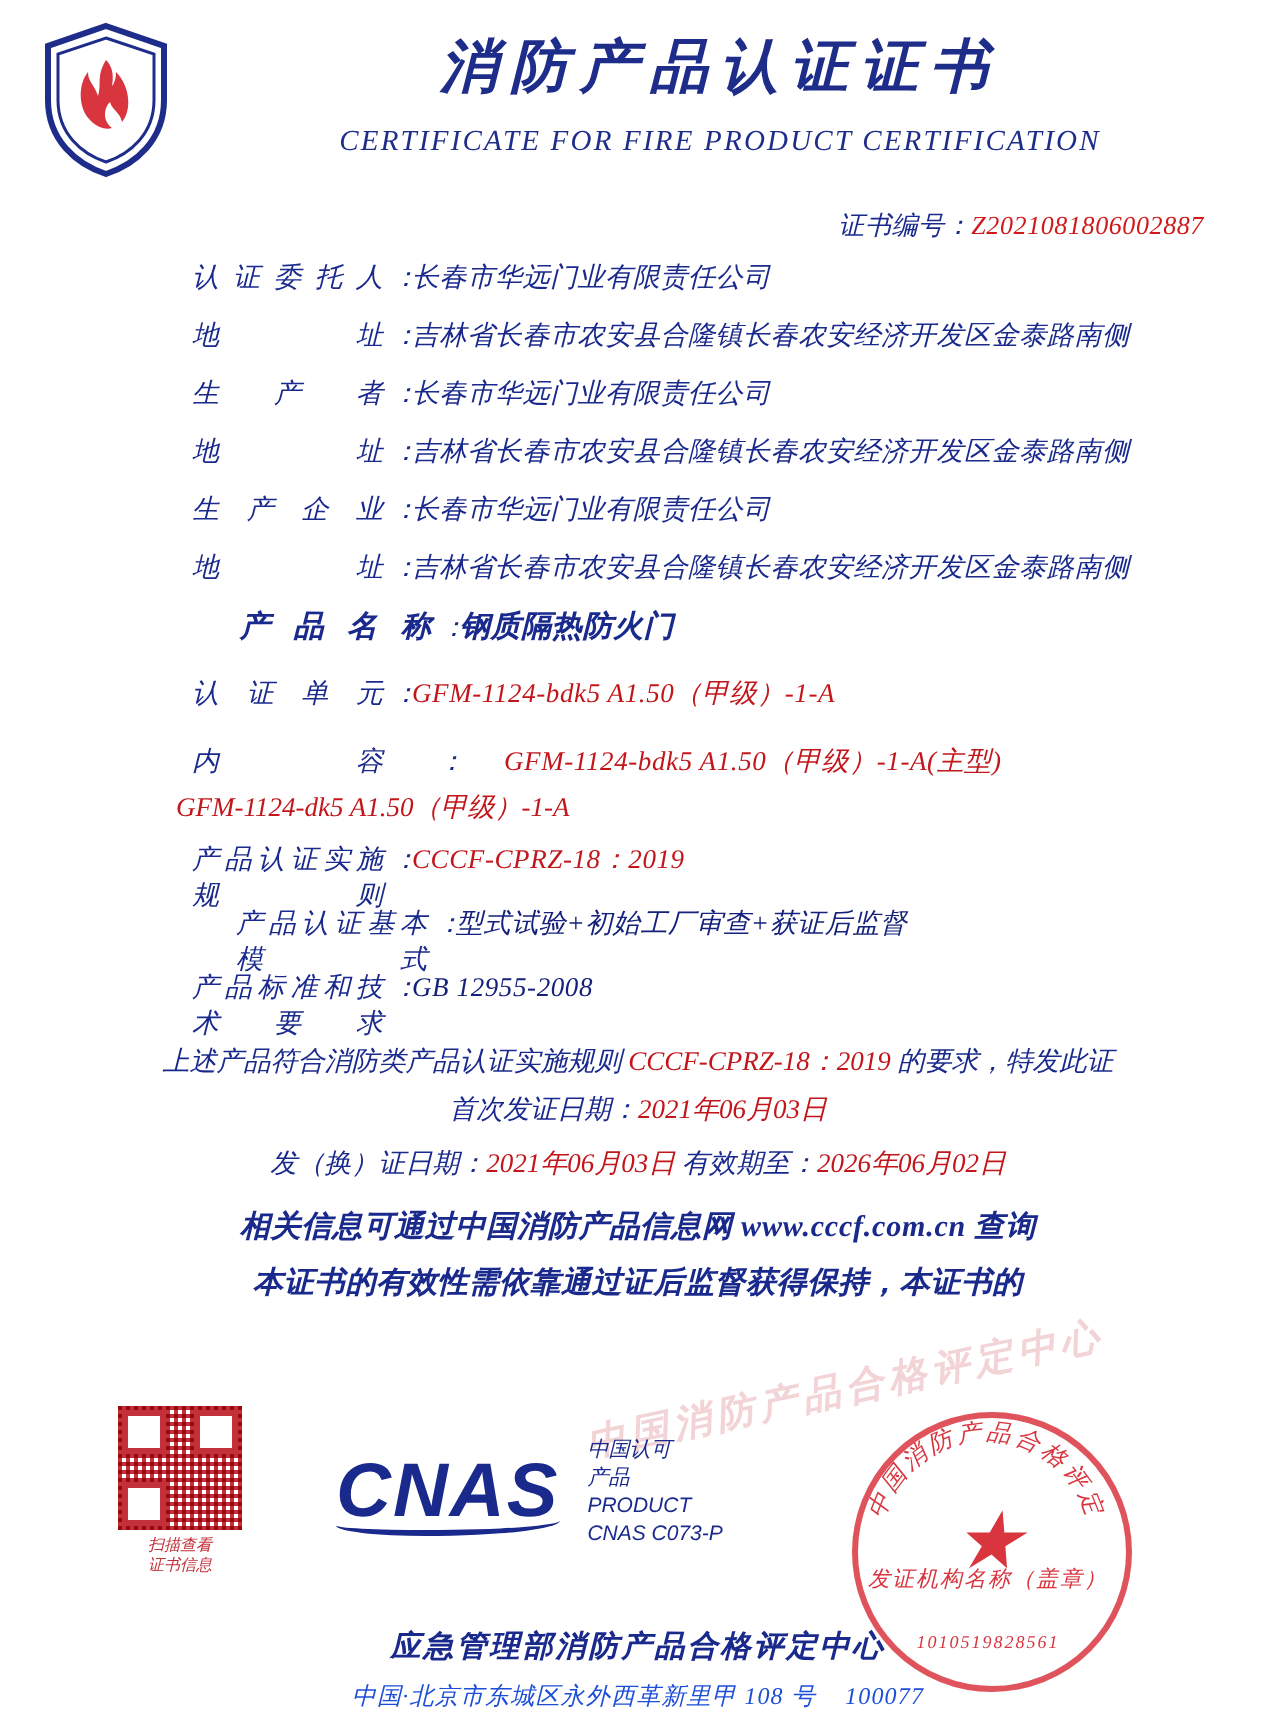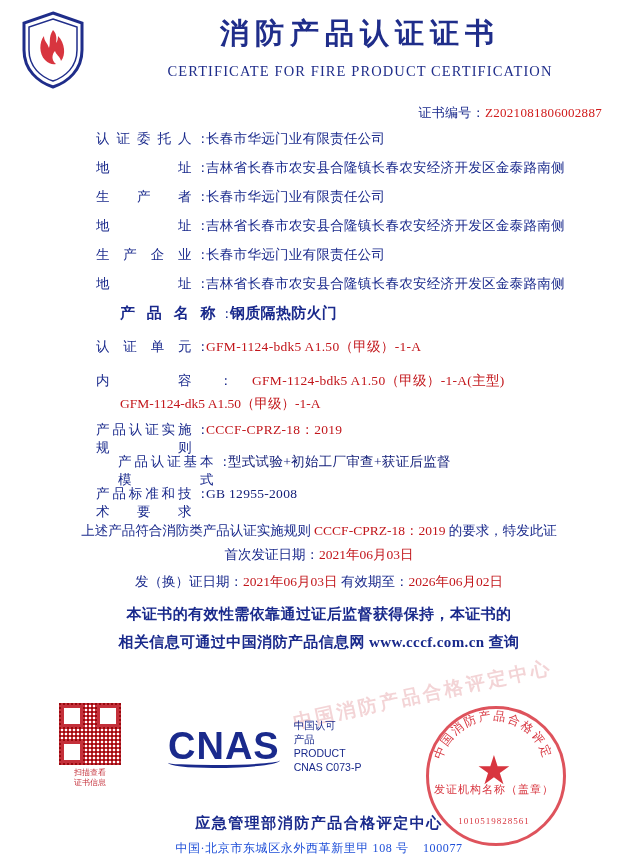--- a/index.html
+++ b/index.html
@@ -13,20 +13,21 @@
     font-family: "Liberation Serif", "DejaVu Serif", serif;
     color: #1a1a6e;
     position: relative;
     overflow: hidden;
   }
   .page {
     position: relative;
     width: 638px;
     height: 857px;
     box-sizing: border-box;
+    font-style: italic;
   }
   
   .header {
     position: relative;
     height: 96px;
   }
   .logo {
     position: absolute;
     left: 20px;
     top: 10px;
@@ -108,21 +109,21 @@
     color: #c2161b;
   }
   .value.dark {
     color: #15217a;
   }
   .row.tight {
     height: 27px;
     gap: 23px;
   }
   .subline {
-    padding-left: 120px;
+    padding-left: 88px;
     font-size: 13.5px;
     color: #c2161b;
     height: 27px;
     line-height: 20px;
   }
   .row.big .label,
   .row.big .value {
     font-size: 15px;
     font-weight: bold;
   }
@@ -418,22 +419,22 @@
 
     <div class="issue-row">
       <span>首次发证日期：</span><span class="red">2021年06月03日</span>
     </div>
 
     <div class="issue-row">
       <span>发（换）证日期：</span><span class="red">2021年06月03日</span>
       <span>有效期至：</span><span class="red">2026年06月02日</span>
     </div>
 
+    <div class="center-line bold">相关信息可通过中国消防产品信息网 www.cccf.com.cn 查询</div>
     <div class="center-line bold">本证书的有效性需依靠通过证后监督获得保持，本证书的</div>
-    <div class="center-line bold">相关信息可通过中国消防产品信息网 www.cccf.com.cn 查询</div>
   </div>
 
   <div class="watermark">中国消防产品合格评定中心</div>
 
   <div class="bottom">
 
     <div class="qr">
       <div class="qr-img">
         <span class="qr-corner3"></span>
       </div>

